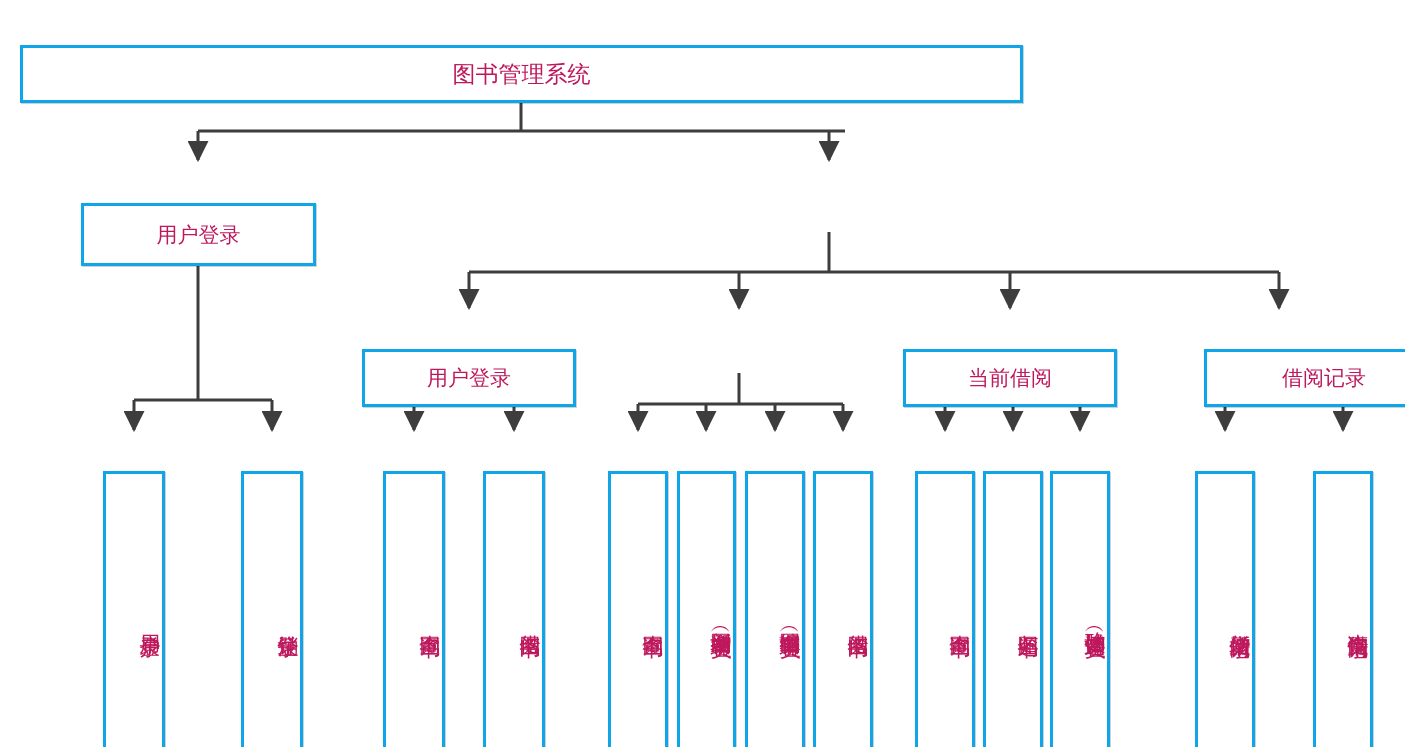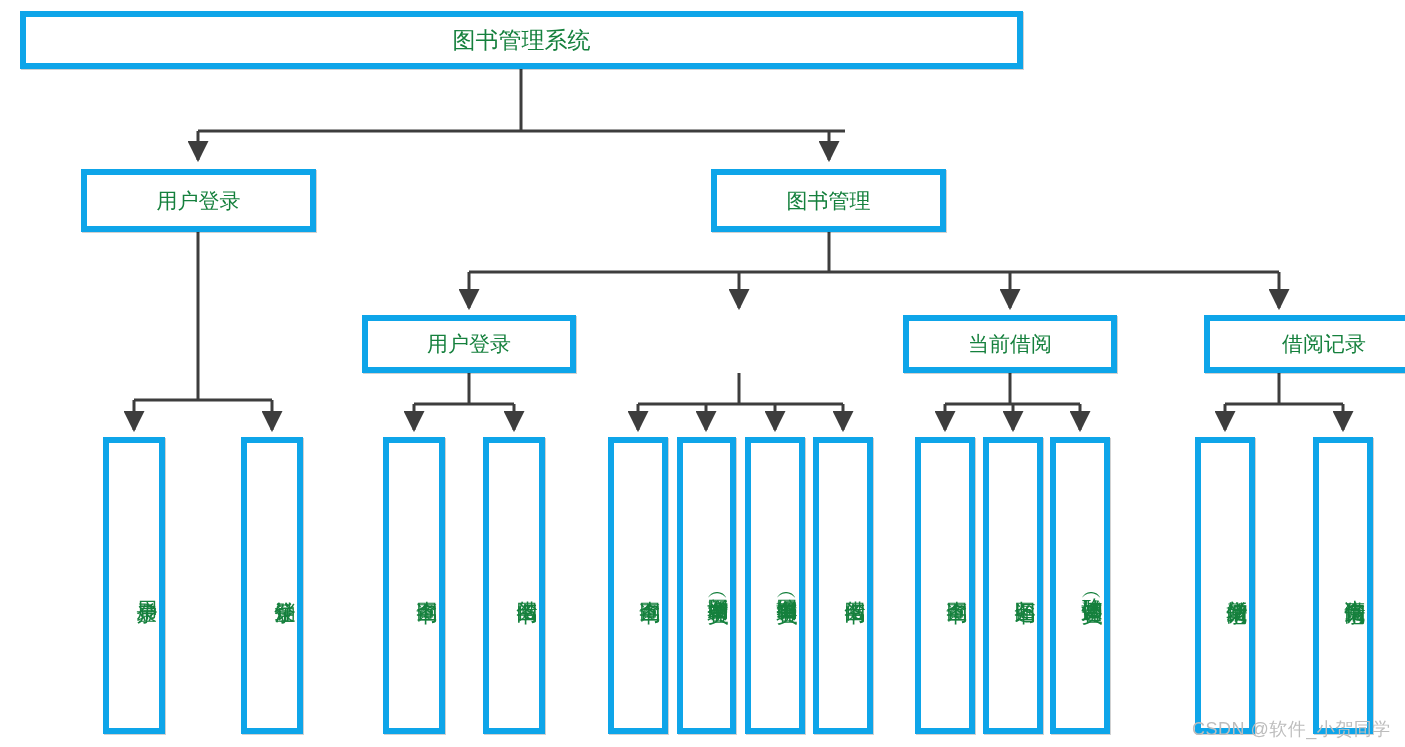--- a/index.html
+++ b/index.html
@@ -18,27 +18,28 @@
   #edges {
     position: absolute;
     left: 0;
     top: 0;
     width: 1405px;
     height: 747px;
   }
   .node {
     position: absolute;
     box-sizing: border-box;
-    border: 6px solid #0ea5e9;
+    border: 3px solid #0ea5e9;
     background: #ffffff;
     display: flex;
     align-items: center;
     justify-content: center;
-    color: #15803d;
+    color: #be185d;
     box-shadow: 1px 1px 0 rgba(0,0,0,0.18);
+    margin-top: 34px;
   }
   .node.root {
     font-size: 23px;
   }
   .node.lvl2 {
     font-size: 21px;
   }
   .node.lvl3 {
     font-size: 21px;
   }
@@ -123,23 +124,20 @@
     </g>
   </svg>
 
   <div class="node root" style="left:20px; top:11px; width:1003px; height:58px;">
     <span class="label">图书管理系统</span>
   </div>
 
   <div class="node lvl2" style="left:81px; top:169px; width:235px; height:63px;">
     <span class="label">用户登录</span>
   </div>
-  <div class="node lvl2" style="left:711px; top:169px; width:235px; height:63px;">
-    <span class="label">图书管理</span>
-  </div>
 
   <div class="node lvl3" style="left:362px; top:315px; width:214px; height:58px;">
     <span class="label">用户登录</span>
   </div>
   <div class="node lvl3" style="left:903px; top:315px; width:214px; height:58px;justify-content:center;">
     <span class="label">当前借阅</span>
   </div>
   <div class="node lvl3" style="left:1204px; top:315px; width:240px; height:58px;">
     <span class="label">借阅记录</span>
   </div>
@@ -181,15 +179,14 @@
     <span class="label">确认归还（管理员）</span>
   </div>
 
   <div class="node leaf" style="left:1195px; top:437px; width:60px; height:297px;">
     <span class="label">新增借阅记录</span>
   </div>
   <div class="node leaf" style="left:1313px; top:437px; width:60px; height:297px;">
     <span class="label">查询借阅记录</span>
   </div>
 
-  <div class="watermark" style="left:1192px; top:717px;">CSDN @软件_小贺同学</div>
 
 </div>
 
 </body></html>

